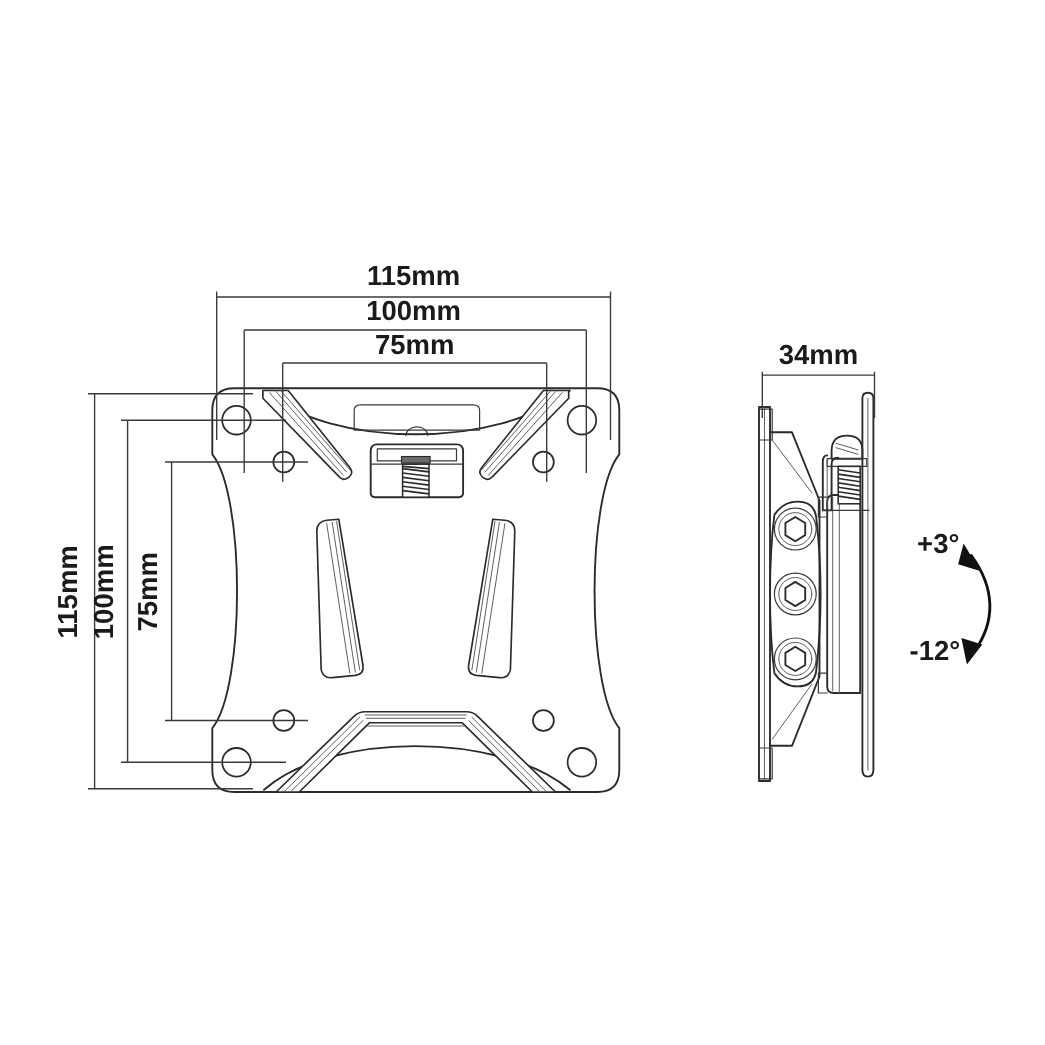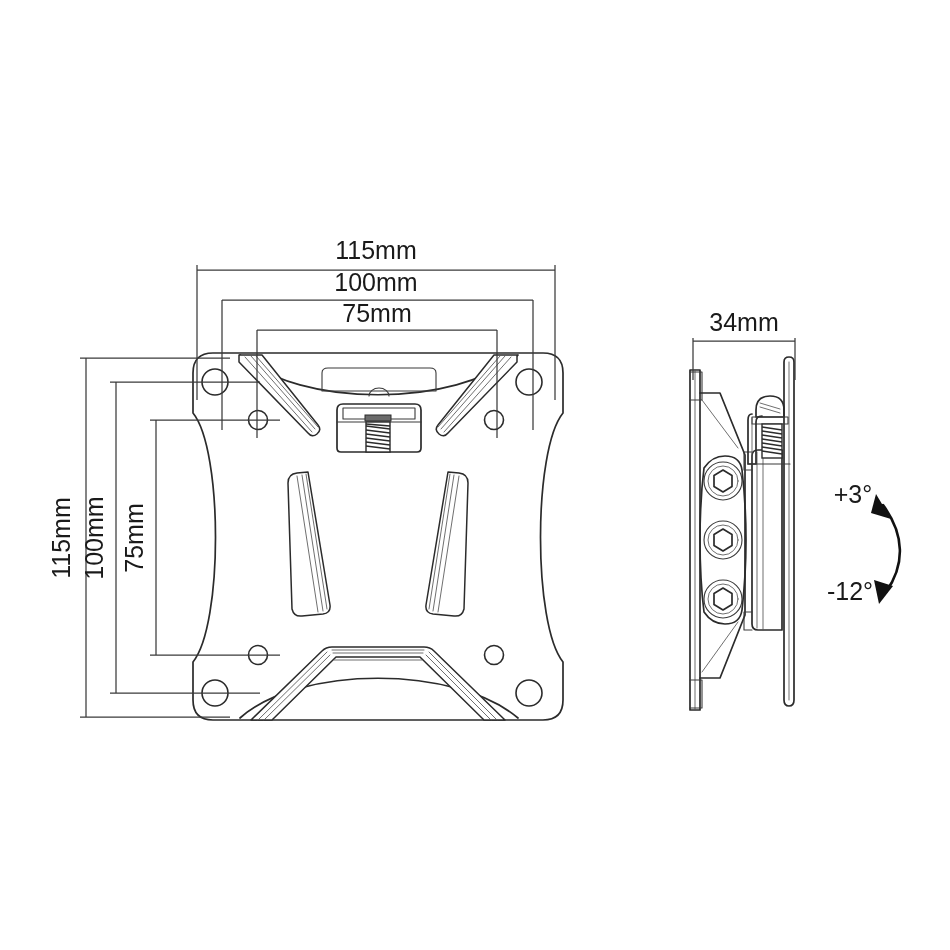--- a/index.html
+++ b/index.html
@@ -12,20 +12,21 @@
     width: 950px;
     height: 950px;
     font-family: "Liberation Sans", sans-serif;
     overflow: hidden;
   }
   #drawing-root {
     position: relative;
     width: 950px;
     height: 950px;
     background: #d946ef;
+    font-weight: bold;
   }
   svg#tech-drawing {
     display: block;
     width: 950px;
     height: 950px;
   }
   .dim-text {
     font-family: "Liberation Sans", sans-serif;
     font-size: 25px;
     fill: #1a1a1a;

